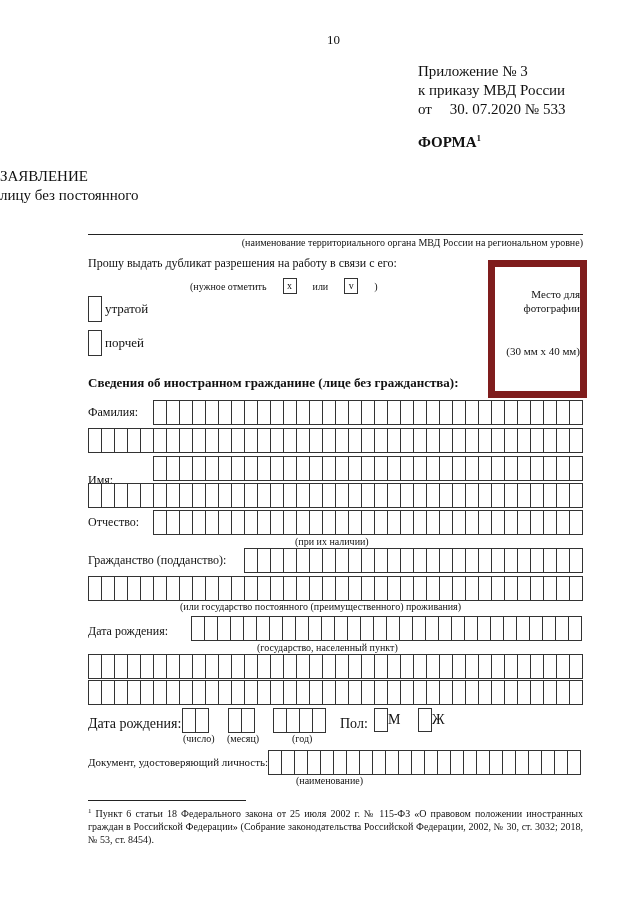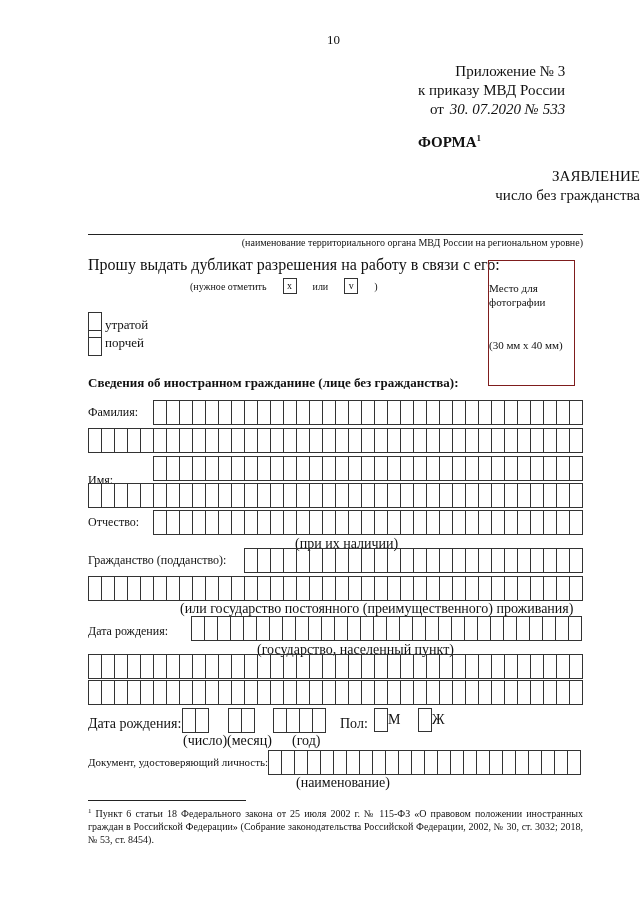--- a/index.html
+++ b/index.html
@@ -1,63 +1,63 @@
 <!DOCTYPE html>
 <html><head>
 <meta charset="utf-8">
 <style>
   html,body{margin:0;padding:0;background:#fff;}
   body{width:640px;height:905px;position:relative;overflow:hidden;font-family:"Liberation Serif","DejaVu Serif",serif;color:#111;}
   .abs{position:absolute;}
   .pnum{left:327px;top:32px;font-size:13px;}
-  .appx{left:418px;top:62px;font-size:15px;line-height:19px;text-align:right;}
-  .appx .date{margin-left:6px;font-style:italic;}
+  .appx{left:418px;top:62px;font-size:15px;line-height:19px;}
+  .appx .date{margin-left:18px;}
   .forma{left:418px;top:133px;font-size:15px;font-weight:bold;}
   .forma sup{font-size:9px;}
-  .title{left:0;width:640px;top:167px;text-align:right;font-size:15px;line-height:19px;}
+  .title{left:0;width:640px;top:167px;text-align:left;font-size:15px;line-height:19px;}
   .topline{left:88px;top:234px;width:495px;border-top:1px solid #222;}
   .caption{font-size:10px;text-align:right;}
   .cap-organ{left:88px;width:495px;top:237px;}
-  .ask{left:88px;top:256px;font-size:16px;}
+  .ask{left:88px;top:256px;font-size:12px;}
   .mark-hint{left:190px;top:278px;font-size:10px;display:flex;align-items:center;gap:16px;}
   .mini-box{display:inline-block;width:12px;height:14px;border:1px solid #333;text-align:center;font-size:10px;line-height:14px;}
   .chk{display:flex;align-items:center;font-size:13px;}
   .chk .box{width:12px;height:24px;border:1px solid #333;margin-right:3px;}
-  .chk1{left:88px;top:312px;}
+  .chk1{left:88px;top:296px;}
   .chk2{left:88px;top:330px;}
-  .photo{left:488px;top:260px;width:85px;height:124px;border:1px solid #7f1d1d;font-size:11px;text-align:left;}
+  .photo{left:488px;top:260px;width:85px;height:124px;border:7px solid #7f1d1d;font-size:11px;text-align:right;}
   .photo .l1{margin-top:20px;line-height:14px;}
   .photo .l2{margin-top:30px;}
   .section{left:88px;top:375px;font-size:13px;font-weight:bold;}
   .grid{display:flex;height:24px;}
   .grid .c{width:12px;height:23px;border:1px solid #333;margin-left:-1px;}
   .grid .c:first-child{margin-left:0;}
   .lbl{font-size:12px;}
-  .small{font-size:14px;}
+  .small{font-size:10px;}
   .footline{left:88px;top:800px;width:158px;border-top:1px solid #222;}
   .foot{left:88px;top:805px;width:495px;font-size:10px;line-height:13px;text-align:justify;}
   .foot sup{font-size:7px;}
   .pol-box{width:12px;height:22px;border:1px solid #333;display:inline-block;vertical-align:middle;}
 </style>
 </head>
 <body>
 
 <div class="abs pnum">10</div>
 
 <div class="abs appx">
   <div>Приложение № 3</div>
   <div>к приказу МВД России</div>
   <div><span>от</span><span class="date">30. 07.2020 № 533</span></div>
 </div>
 
 <div class="abs forma"><span>ФОРМА</span><sup>1</sup></div>
 
 <div class="abs title">
   <div>ЗАЯВЛЕНИЕ</div>
-  <div>число без гражданства</div>
+  <div>лицу без постоянного</div>
 </div>
 
 <div class="abs topline"></div>
 <div class="abs caption cap-organ">(наименование территориального органа МВД России на региональном уровне)</div>
 
 <div class="abs ask">Прошу выдать дубликат разрешения на работу в связи с его:</div>
 
 <div class="abs mark-hint">
   <span>(нужное отметить</span>
   <span class="mini-box">x</span>

